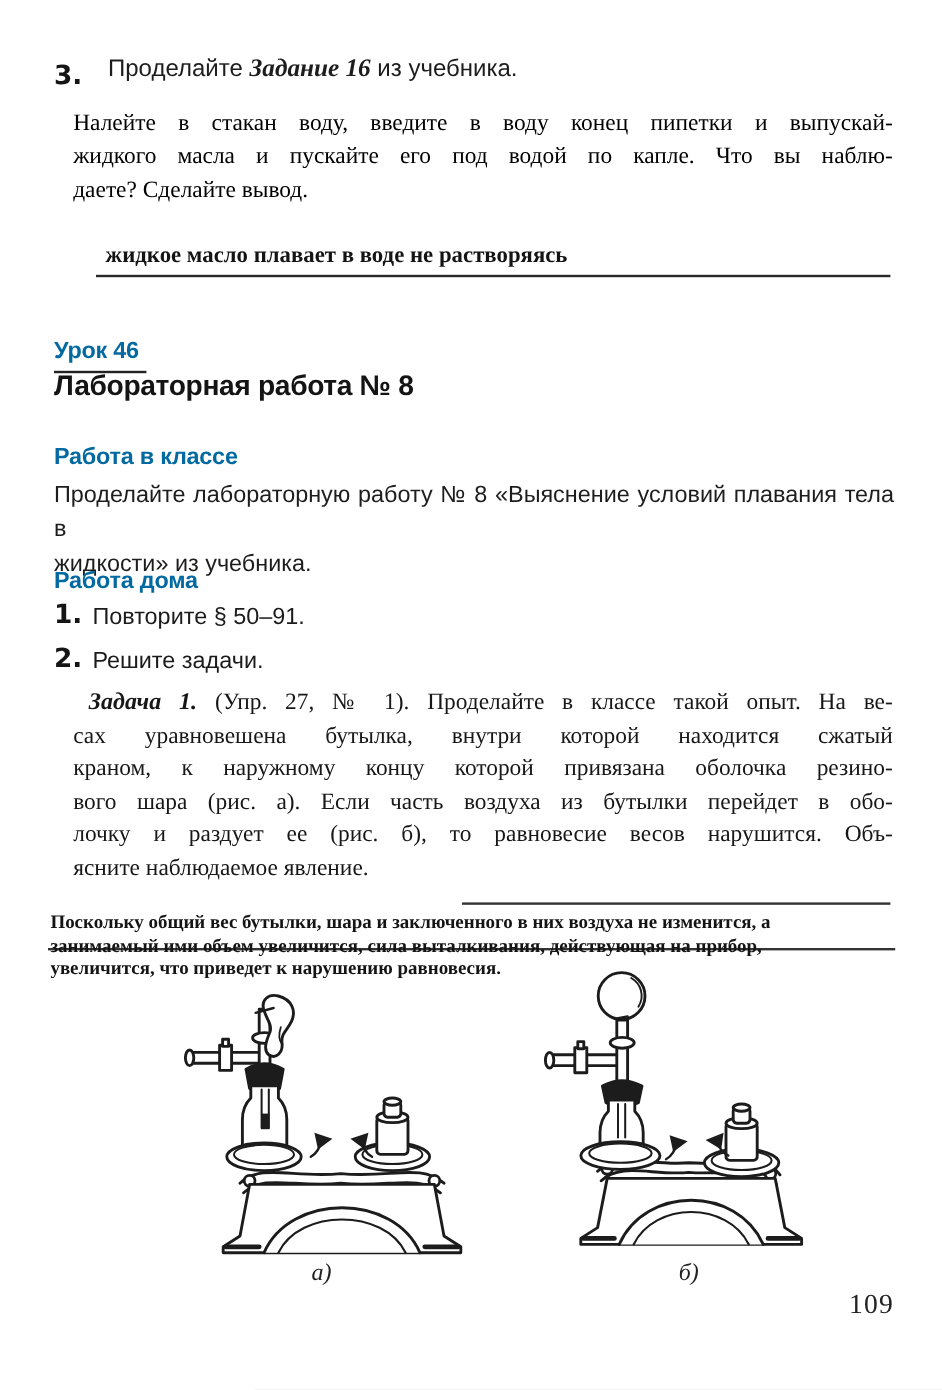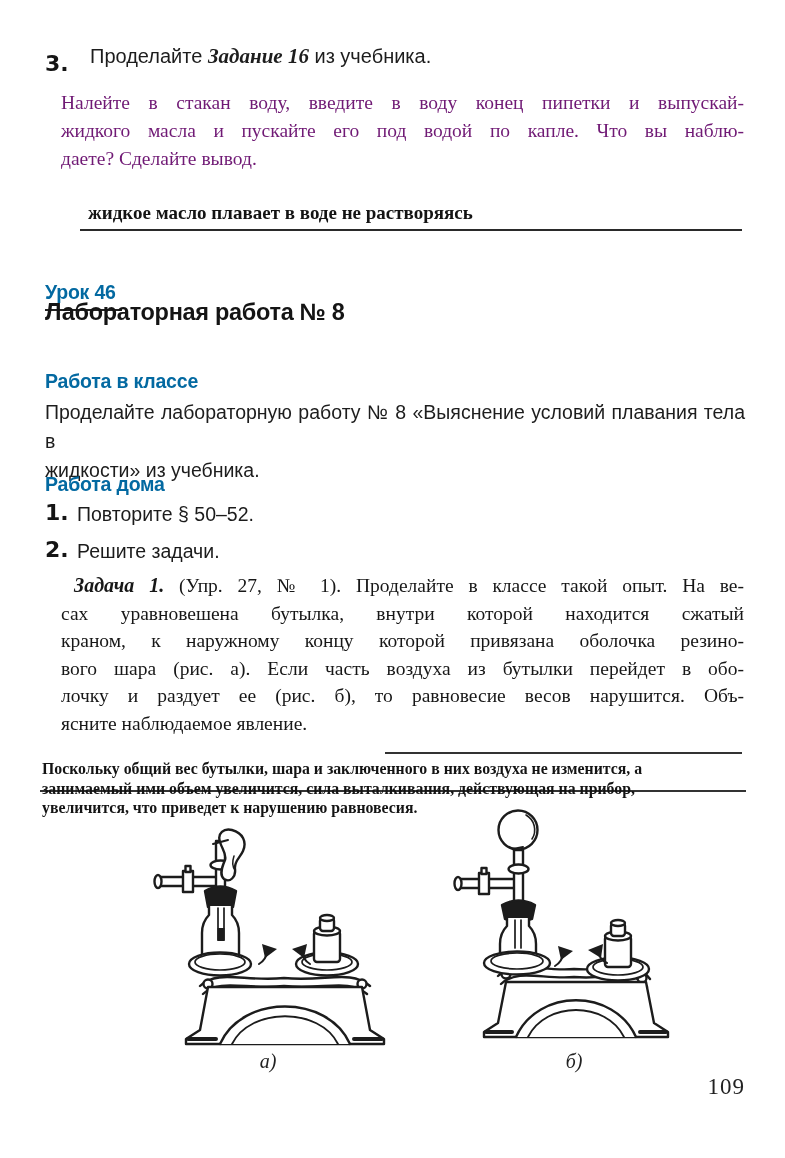--- a/index.html
+++ b/index.html
@@ -15,21 +15,21 @@
   .item-num {
     font-family:"DejaVu Sans","Liberation Sans",sans-serif;
     font-weight:900; font-size:22px; line-height:24px; color:#151515;
   }
 
   
   .t3-head { font-size:20px; line-height:26px; color:#1d1d1d; }
   .t3-emph { font-family:"Liberation Serif","DejaVu Serif",serif; font-weight:bold; font-style:italic; font-size:21px; }
 
   
-  .par { width:683px; font-size:19.5px; line-height:28px; color:#701a75; }
+  .par { width:683px; font-size:19.5px; line-height:28px; color:#000000; }
   .par2 { width:683px; font-size:19.5px; line-height:27.5px; color:#171717; }
   .j { text-align:justify; text-align-last:justify; }
 
   
   .answer1 { font-weight:bold; font-size:19px; color:#141414; white-space:nowrap; }
   .answer2 { width:706px; font-weight:bold; font-size:15.8px; line-height:19.5px; color:#141414; }
 
   .rule { border-top:2.5px solid #2a2a2a; height:0; }
   .rule-thin { border-top:2px solid #333; height:0; }
 
@@ -65,33 +65,33 @@
   </div>
 
   <div class="abs answer1" style="left:88px; top:202px;">жидкое масло плавает в воде не растворяясь</div>
 
   <div class="abs rule" style="left:80px; top:229px; width:662px;"></div>
 
   <div class="abs sans h-small" style="left:45px; top:280px;">
     <span class="underline-head">Урок 46</span>
   </div>
 
-  <div class="abs sans h-big" style="left:45px; top:298px;">Лабораторная работа № 8</div>
+  <div class="abs sans h-big" style="left:45px; top:307px;">Лабораторная работа № 8</div>
 
   <div class="abs sans h-small" style="left:45px; top:369px;">Работа в классе</div>
 
   <div class="abs sans sans-par" style="left:45px; top:398px;">
     <div class="j">Проделайте лабораторную работу № 8 «Выяснение условий плавания тела в</div>
     <div>жидкости» из учебника.</div>
   </div>
 
   <div class="abs sans h-small" style="left:45px; top:472px;">Работа дома</div>
 
   <div class="abs item-num" style="left:45px; top:501px;">1.</div>
-  <div class="abs sans" style="left:77px; top:503px; font-size:19.5px;">Повторите § 50–52.</div>
+  <div class="abs sans" style="left:77px; top:503px; font-size:19.5px;">Повторите § 50–91.</div>
 
   <div class="abs item-num" style="left:45px; top:538px;">2.</div>
   <div class="abs sans" style="left:77px; top:540px; font-size:19.5px;">Решите задачи.</div>
 
   <div class="abs par2" style="left:61px; top:572px;">
     <div class="j" style="text-indent:13px;"><b class="plabel">Задача 1.</b><span> (Упр. 27, № 1). Проделайте в классе такой опыт. На ве-</span></div>
     <div class="j">сах уравновешена бутылка, внутри которой находится сжатый</div>
     <div class="j">краном, к наружному концу которой привязана оболочка резино-</div>
     <div class="j">вого шара (рис. а). Если часть воздуха из бутылки перейдет в обо-</div>
     <div class="j">лочку и раздует ее (рис. б), то равновесие весов нарушится. Объ-</div>

